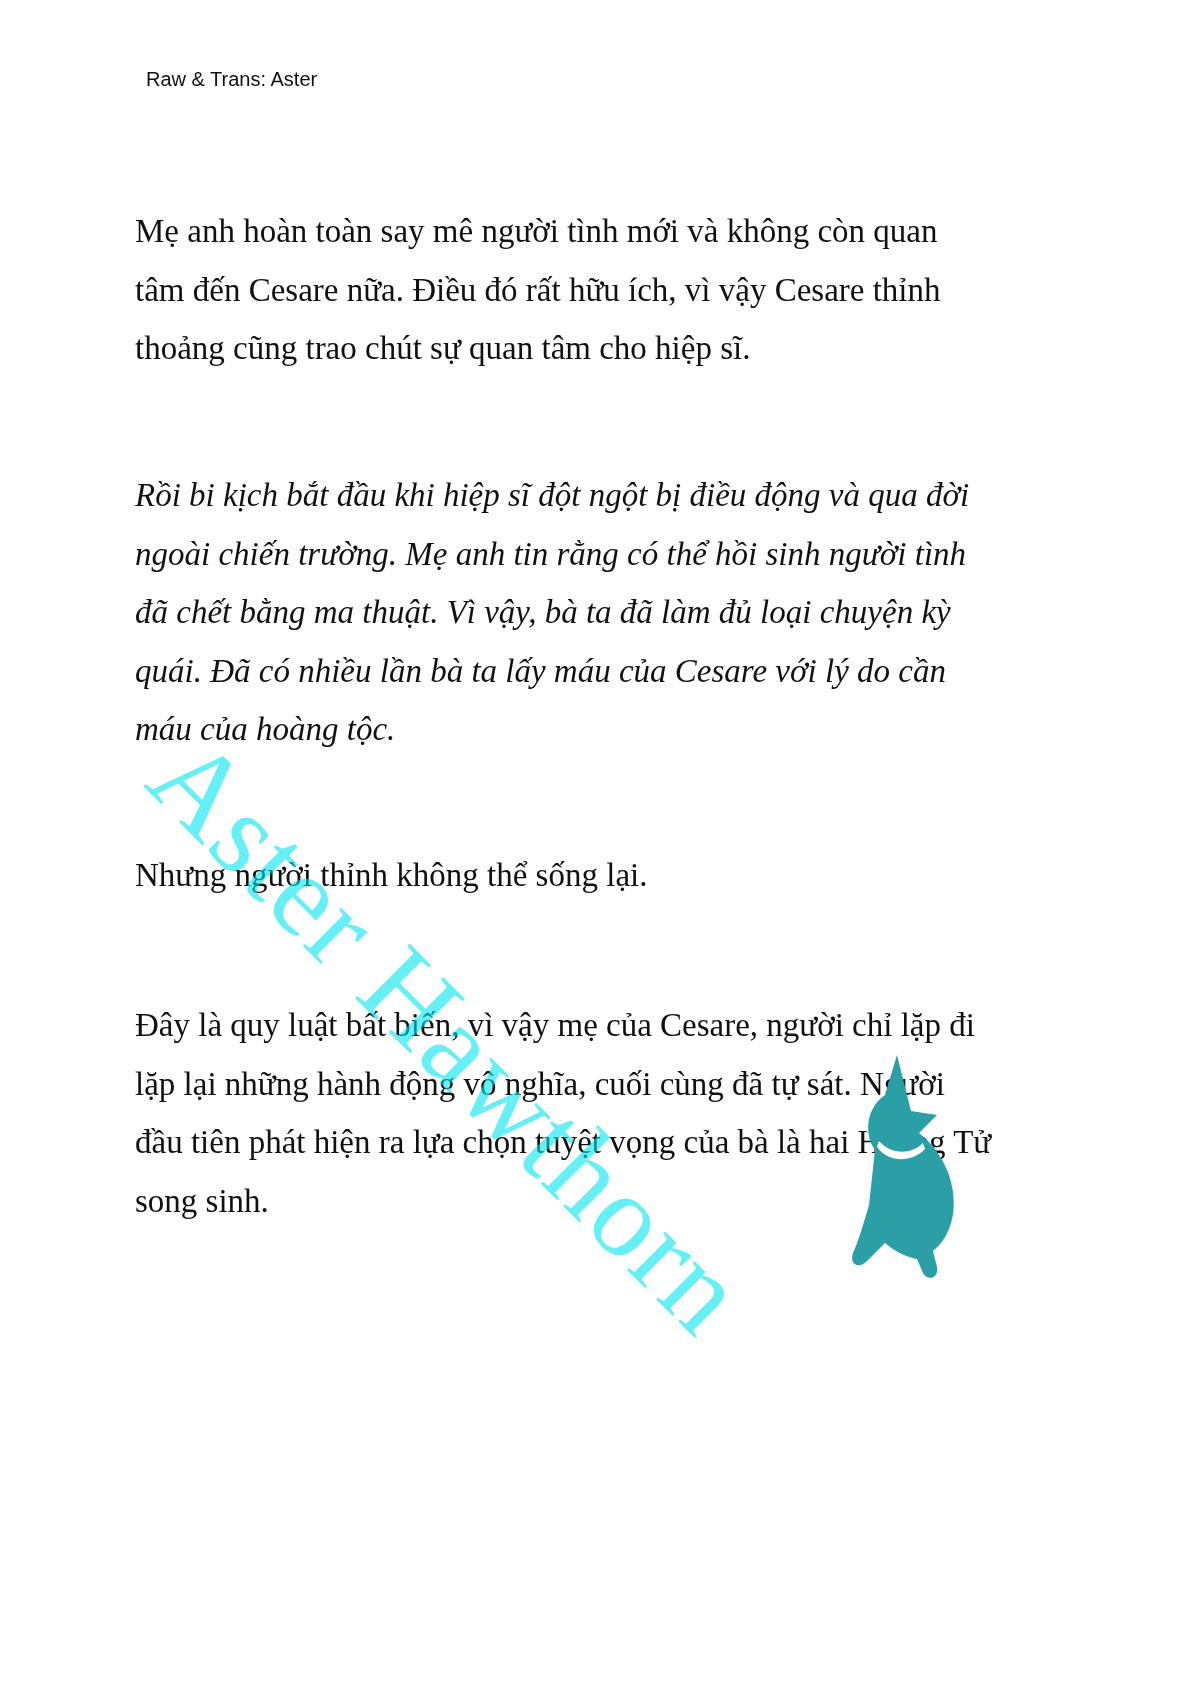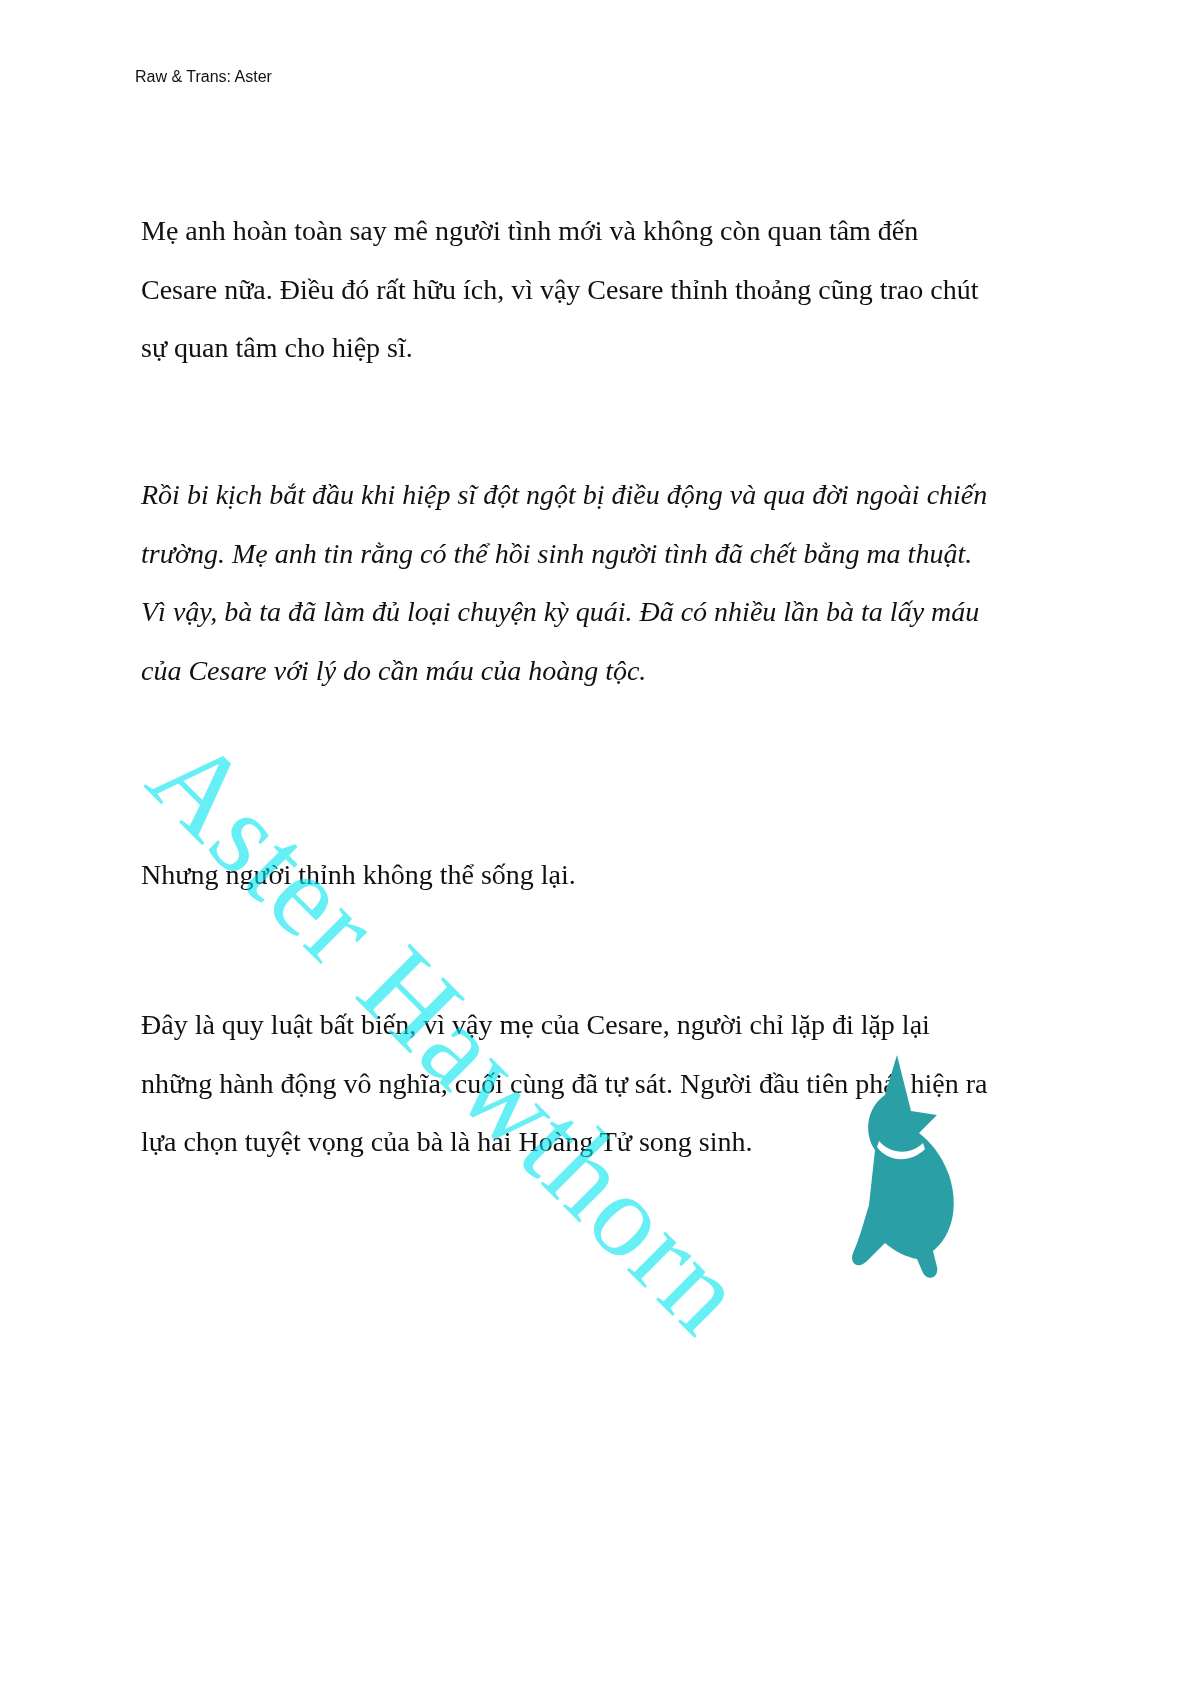--- a/index.html
+++ b/index.html
@@ -1,18 +1,18 @@
 <!DOCTYPE html>
 <html><head>
 <meta charset="utf-8">
 <style>
   html, body { margin: 0; padding: 0; }
   body { width: 1200px; height: 1696px; background: #ffffff; position: relative; overflow: hidden; }
-  .credit { position: absolute; left: 135px; top: 68px; font-family: "Liberation Sans", sans-serif; font-size: 16px; color: #111; }
-  .para { position: absolute; left: 141px; width: 860px; font-family: "Liberation Serif", serif; font-size: 28px; line-height: 58.5px; color: #111; margin: 0; }
+  .credit { position: absolute; left: 146px; top: 68px; font-family: "Liberation Sans", sans-serif; font-size: 20px; color: #111; }
+  .para { position: absolute; left: 135px; width: 860px; font-family: "Liberation Serif", serif; font-size: 33px; line-height: 58.5px; color: #111; margin: 0; }
   .p1 { top: 202px; }
   .p2 { top: 466px; font-style: italic; }
   .p3 { top: 846px; }
   .p4 { top: 996px; }
   .watermark { position: absolute; left: 170px; top: 690px; transform-origin: left center; transform: rotate(45deg); font-family: "Liberation Serif", serif; font-size: 118px; color: rgba(0,230,240,0.6); white-space: nowrap; pointer-events: none; letter-spacing: 2px; }
   .cat { position: absolute; left: 845px; top: 1055px; width: 120px; height: 225px; }
 </style>
 </head>
 <body>
 

